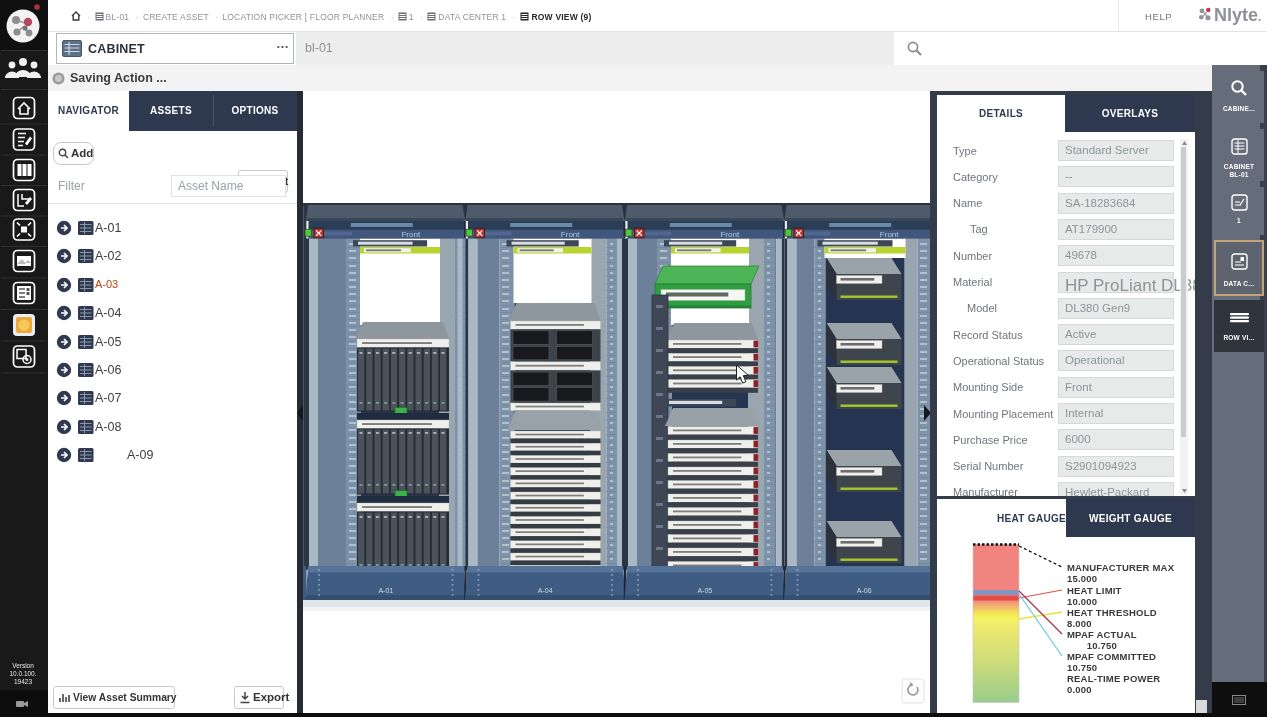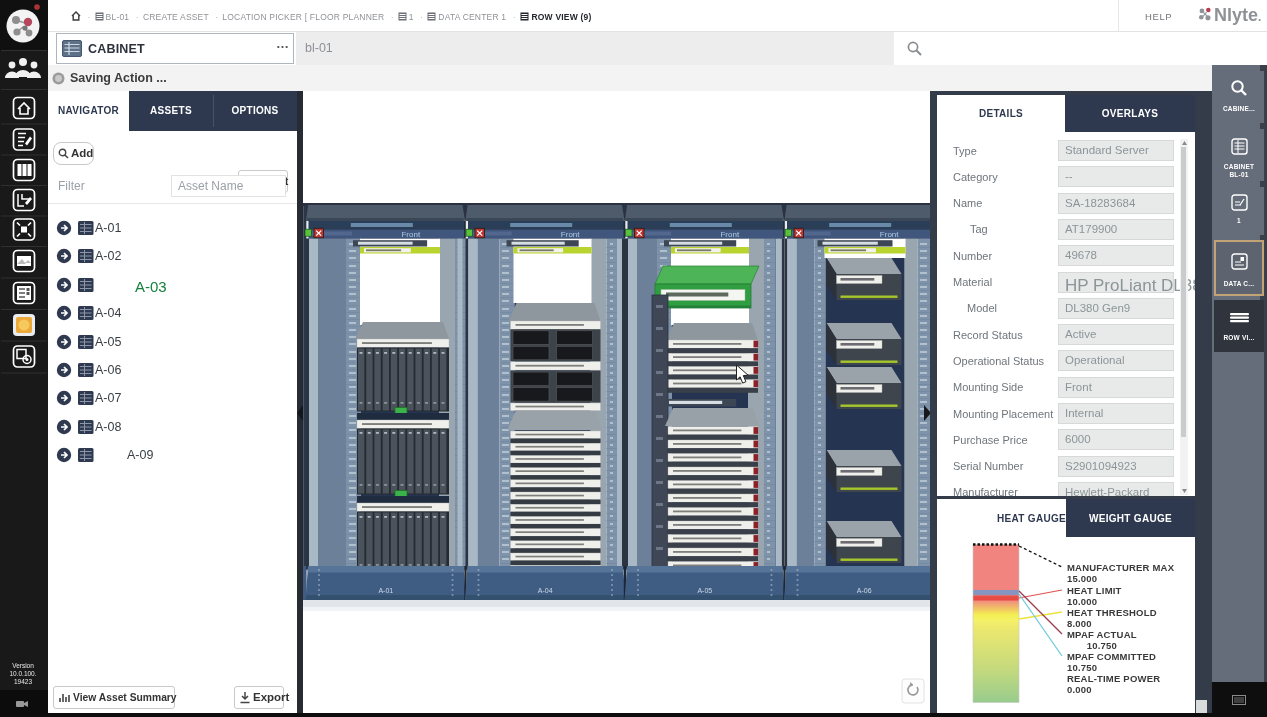--- a/index.html
+++ b/index.html
@@ -1392,21 +1392,21 @@
     <rect x="22" y="2" width="15.5" height="14" rx="1.5" fill="#2f3a50"></rect>
       <path d="M24 5.5h11.5M24 9h11.5M24 12.5h11.5M28.5 3v12" stroke="#8b97a8" stroke-width="1"></path>
   </svg>
   <span class="abs" style="left:47px;top:158px;font-size:12.5px;color:#3a3e44;">A-02</span>
   <svg class="abs" style="left:8px;top:185px" width="40" height="18" viewBox="0 0 40 18">
     <circle cx="8" cy="9" r="7.2" fill="#2f3a50"></circle>
       <path d="M5 9 h5 M8 6 l3 3 -3 3" stroke="#fff" stroke-width="1.7" fill="none"></path>
     <rect x="22" y="2" width="15.5" height="14" rx="1.5" fill="#2f3a50"></rect>
       <path d="M24 5.5h11.5M24 9h11.5M24 12.5h11.5M28.5 3v12" stroke="#8b97a8" stroke-width="1"></path>
   </svg>
-  <span class="abs" style="left:47px;top:187px;font-size:15px;color:#15803d;margin-left:40px;">A-03</span>
+  <span class="abs" style="left:47px;top:187px;font-size:11px;color:#c2410c;">A-03</span>
   <svg class="abs" style="left:8px;top:213px" width="40" height="18" viewBox="0 0 40 18">
     <circle cx="8" cy="9" r="7.2" fill="#2f3a50"></circle>
       <path d="M5 9 h5 M8 6 l3 3 -3 3" stroke="#fff" stroke-width="1.7" fill="none"></path>
     <rect x="22" y="2" width="15.5" height="14" rx="1.5" fill="#2f3a50"></rect>
       <path d="M24 5.5h11.5M24 9h11.5M24 12.5h11.5M28.5 3v12" stroke="#8b97a8" stroke-width="1"></path>
   </svg>
   <span class="abs" style="left:47px;top:215px;font-size:12.5px;color:#3a3e44;">A-04</span>
   <svg class="abs" style="left:8px;top:242px" width="40" height="18" viewBox="0 0 40 18">
     <circle cx="8" cy="9" r="7.2" fill="#2f3a50"></circle>
       <path d="M5 9 h5 M8 6 l3 3 -3 3" stroke="#fff" stroke-width="1.7" fill="none"></path>

